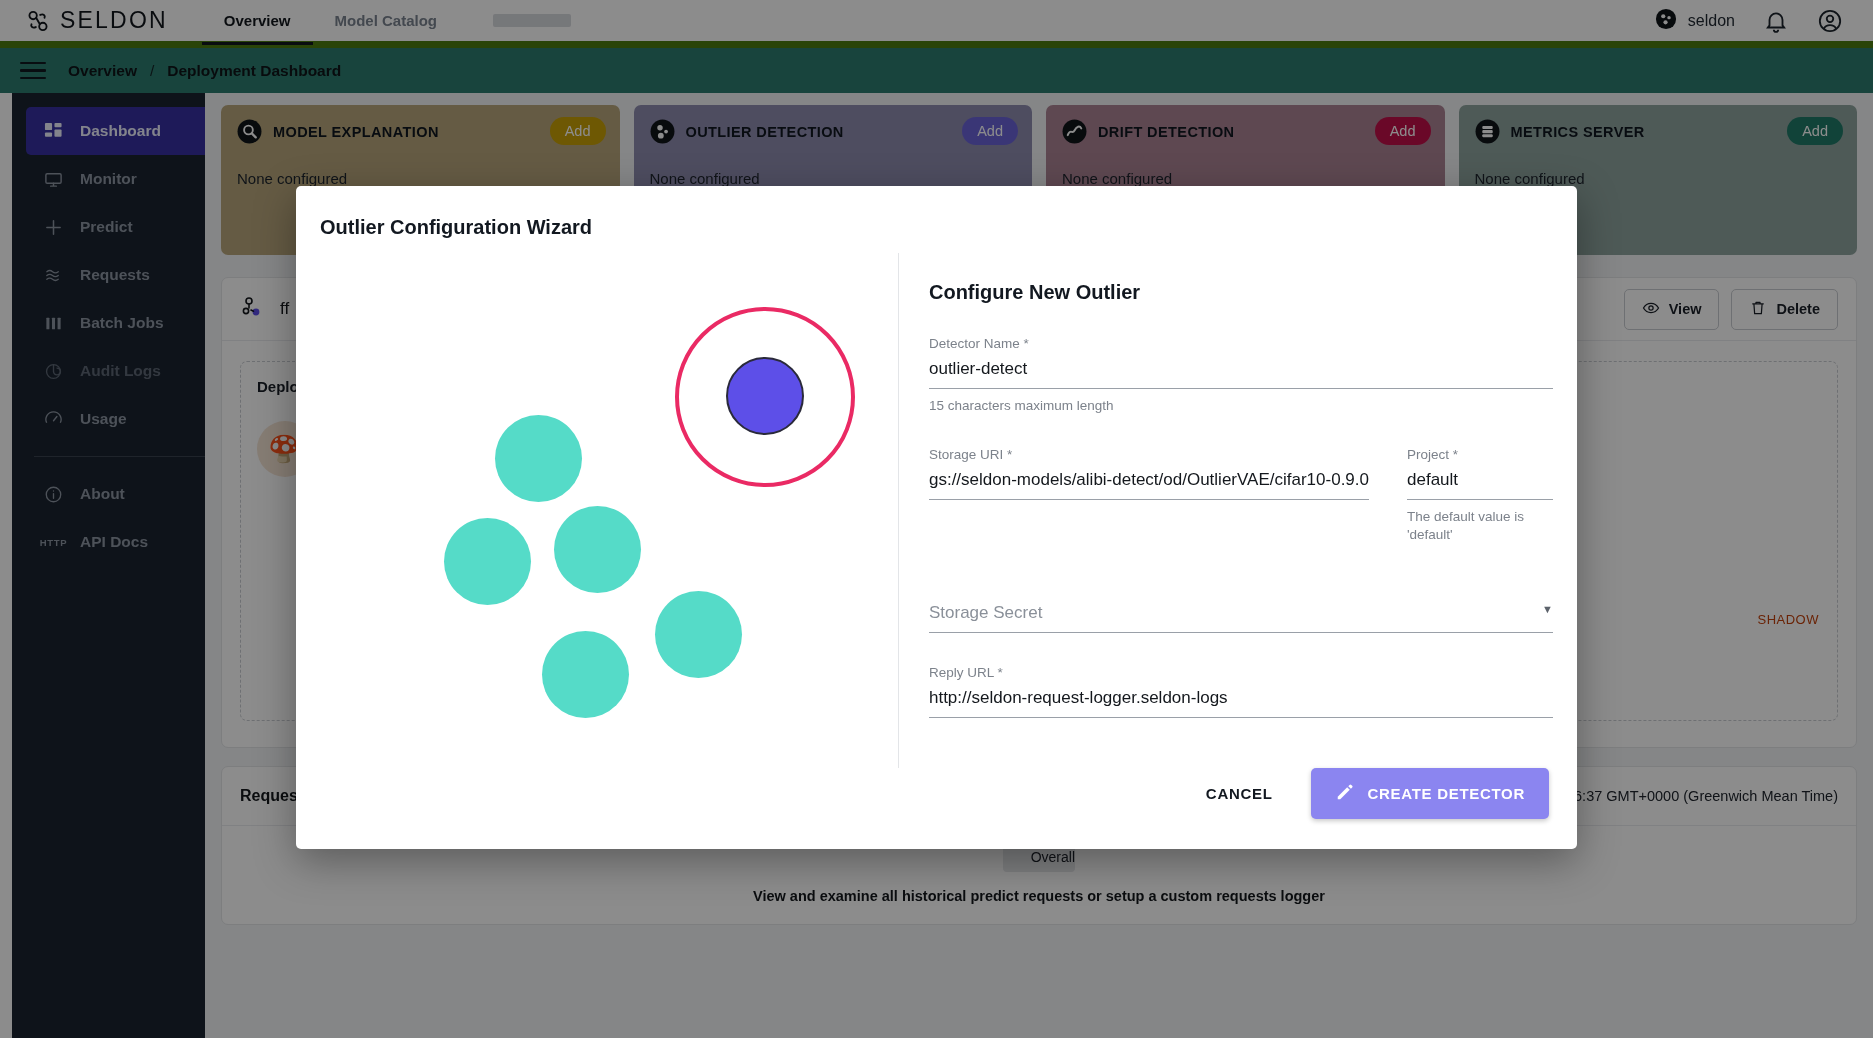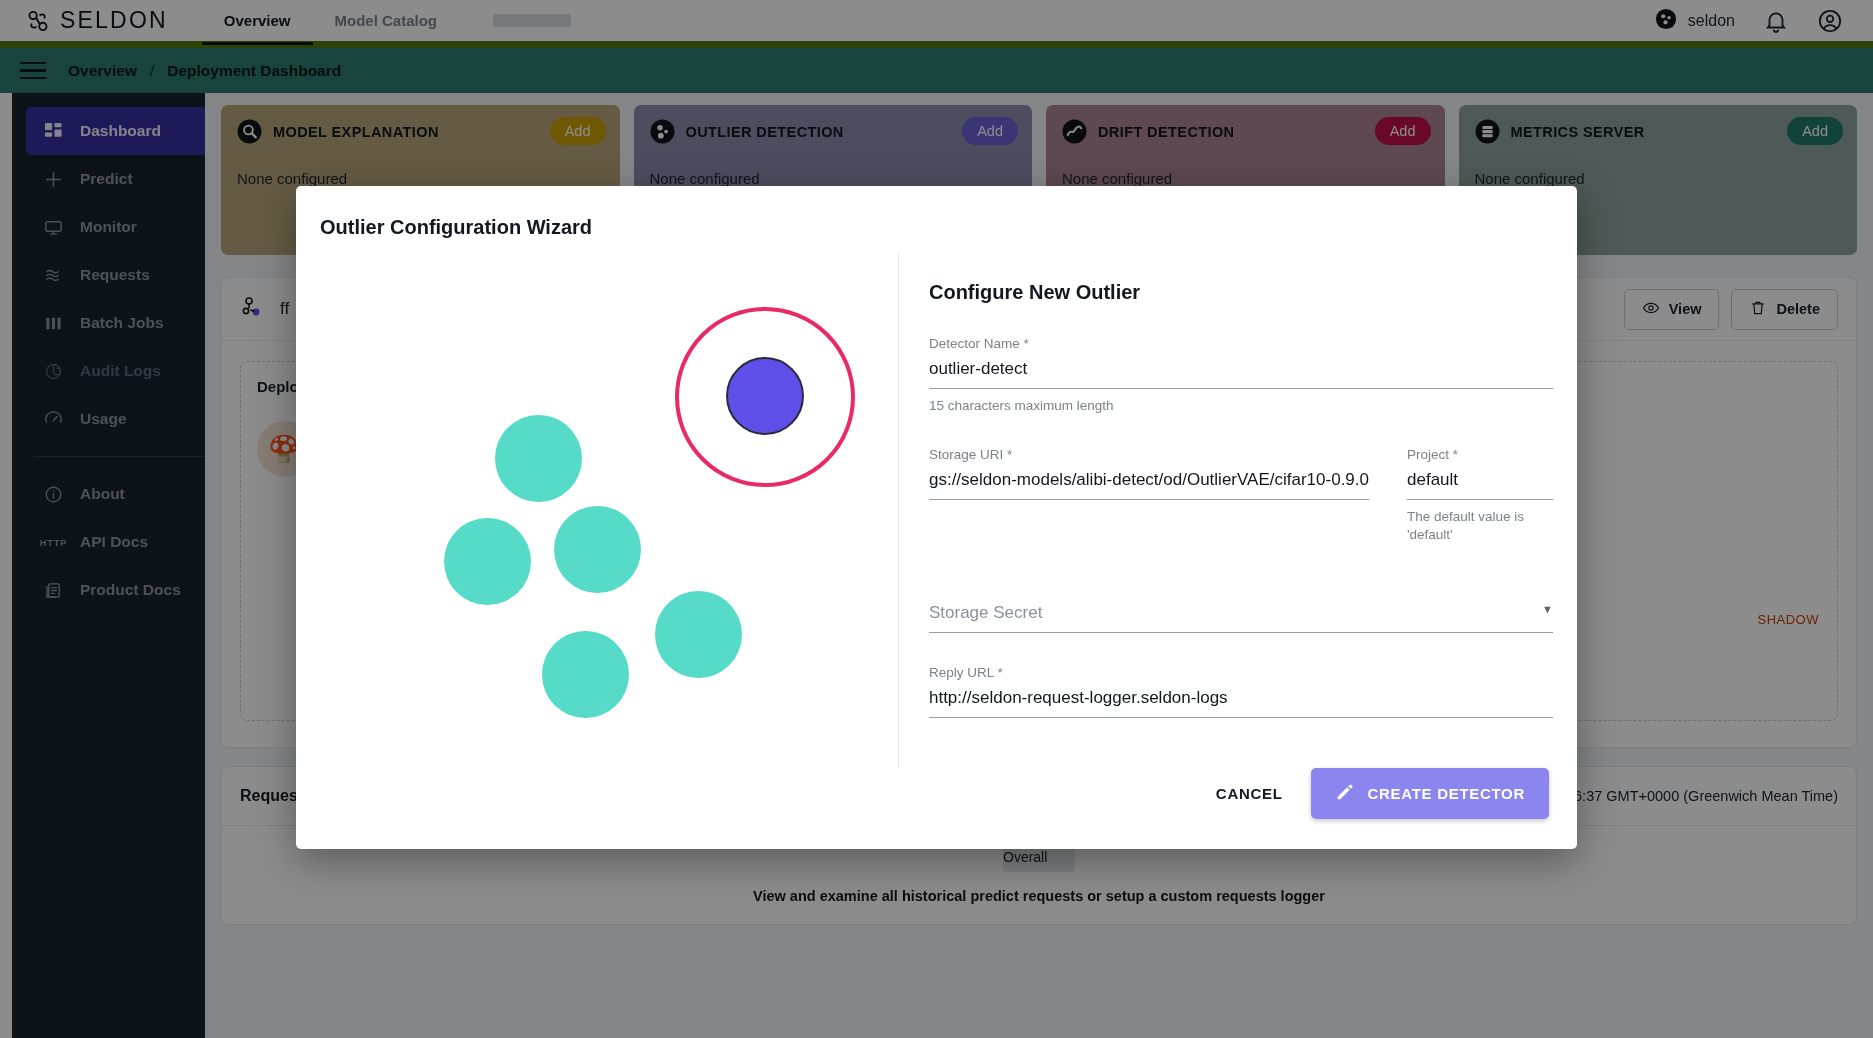--- a/index.html
+++ b/index.html
@@ -99,21 +99,21 @@
     margin-top: 26px; width: 56px; height: 56px; border-radius: 50%; background: #f5e3d3;
     display: flex; align-items: center; justify-content: center; font-size: 26px;
   }
 
   .req-monitor { margin: 18px 16px 0 16px; background: #fff; border: 1px solid #e3e5e8; border-radius: 7px; }
   .req-head { display: flex; align-items: center; height: 58px; padding: 0 18px; }
   .req-title { font-size: 16px; font-weight: 700; color: #14181d; }
   .req-stamp { margin-left: auto; font-size: 14.5px; color: #20262e; }
   .req-body { border-top: 1px solid #e9ebee; padding: 16px 18px 20px; }
   .overall-tab {
-    width: 72px; margin: 0 auto; text-align: left; background: #e6e7ea; border-radius: 4px;
+    width: 72px; margin: 0 auto; text-align: right; background: #e6e7ea; border-radius: 4px;
     padding: 7px 0; font-size: 14px; color: #1b2028; cursor: pointer;
   }
   .req-desc { text-align: center; margin-top: 16px; font-size: 14.5px; font-weight: 700; color: #14181d; }
 
   
   .scrim { position: absolute; inset: 0; background: rgba(0,0,0,.45); }
 
   
   .modal {
     position: absolute; left: 296px; top: 186px; width: 1281px; height: 663px;
@@ -140,21 +140,21 @@
   .row { display: flex; gap: 38px; margin-top: 32px; }
   .col-uri { flex: 1 1 auto; min-width: 0; }
   .col-proj { width: 146px; flex: 0 0 146px; }
   .select-field { margin-top: 50px; position: relative; }
   .select-value {
     font-size: 17px; color: #8a9099; padding: 8px 0 9px 0; border-bottom: 1px solid #9aa0a8;
     display: flex; align-items: flex-start;
   }
   .caret { margin-left: auto; color: #5c626b; font-size: 11px; }
   .modal-foot {
-    display: flex; justify-content: flex-end; align-items: center; gap: 16px;
+    display: flex; justify-content: flex-end; align-items: center; gap: 26px;
     padding: 0 28px 30px 28px;
   }
   .btn-text {
     background: none; border: none; font-family: inherit; font-size: 15px; font-weight: 700;
     letter-spacing: .7px; color: #121820; cursor: pointer; padding: 10px 12px;
   }
   .btn-primary {
     display: flex; align-items: center; gap: 13px; background: #8b85f0; color: #fff;
     border: none; border-radius: 5px; padding: 14px 24px; font-family: inherit;
     font-size: 15px; font-weight: 700; letter-spacing: .7px; cursor: pointer;
@@ -234,34 +234,34 @@
               <rect x="1" y="1" width="7.5" height="7.5" rx="1"></rect>
               <rect x="11" y="1" width="7.5" height="4.5" rx="1"></rect>
               <rect x="1" y="11" width="7.5" height="4.5" rx="1"></rect>
               <rect x="11" y="8" width="7.5" height="7.5" rx="1"></rect>
             </svg>
         </span>
         <span>Dashboard</span>
       </div>
       <div class="side-item">
         <span class="side-ic">
-          <svg viewBox="0 0 20 20" width="19" height="19" fill="none" stroke="currentColor" stroke-width="1.6">
-              <path d="M10 3v14M3 10h14" stroke-linecap="round"></path>
-            </svg>
-        </span>
-        <span>Predict</span>
-      </div>
-      <div class="side-item">
-        <span class="side-ic">
           <svg viewBox="0 0 20 20" width="19" height="19" fill="none" stroke="currentColor" stroke-width="1.5">
               <rect x="2" y="4" width="16" height="10" rx="1.3"></rect>
               <path d="M10 14v3M7 17h6" stroke-linecap="round"></path>
             </svg>
         </span>
         <span>Monitor</span>
+      </div>
+      <div class="side-item">
+        <span class="side-ic">
+          <svg viewBox="0 0 20 20" width="19" height="19" fill="none" stroke="currentColor" stroke-width="1.6">
+              <path d="M10 3v14M3 10h14" stroke-linecap="round"></path>
+            </svg>
+        </span>
+        <span>Predict</span>
       </div>
       <div class="side-item">
         <span class="side-ic">
           <svg viewBox="0 0 20 20" width="19" height="19" fill="none" stroke="currentColor" stroke-width="1.4" stroke-linecap="round">
               <path d="M3 6c2-1.6 4-1.6 6 0s4 1.6 6 0"></path>
               <path d="M3 10c2-1.6 4-1.6 6 0s4 1.6 6 0"></path>
               <path d="M3 14c2-1.6 4-1.6 6 0s4 1.6 6 0"></path>
             </svg>
         </span>
         <span>Requests</span>
@@ -303,30 +303,20 @@
           <svg viewBox="0 0 20 20" width="19" height="19" fill="none" stroke="currentColor" stroke-width="1.4">
               <circle cx="10" cy="10" r="7.6"></circle>
               <path d="M10 9v5M10 6.2v.1" stroke-linecap="round"></path>
             </svg>
         </span>
         <span>About</span>
       </div>
       <div class="side-item">
         <span class="side-ic http-badge">HTTP</span>
         <span>API Docs</span>
-      </div>
-      <div class="side-item">
-        <span class="side-ic">
-          <svg viewBox="0 0 20 20" width="19" height="19" fill="none" stroke="currentColor" stroke-width="1.4">
-              <rect x="5" y="3" width="11" height="14" rx="1.2"></rect>
-              <path d="M3.2 5.2v11.6h10"></path>
-              <path d="M8 7h5M8 10h5M8 13h3" stroke-linecap="round"></path>
-            </svg>
-        </span>
-        <span>Product Docs</span>
       </div>
     </div>
 
     <div class="main">
 
       <div class="card-row">
         <div class="mini-card" style="background:#b8a77d">
           <div class="mini-head">
             <span class="mini-ico">
               <svg viewBox="0 0 24 24" width="25" height="25">

